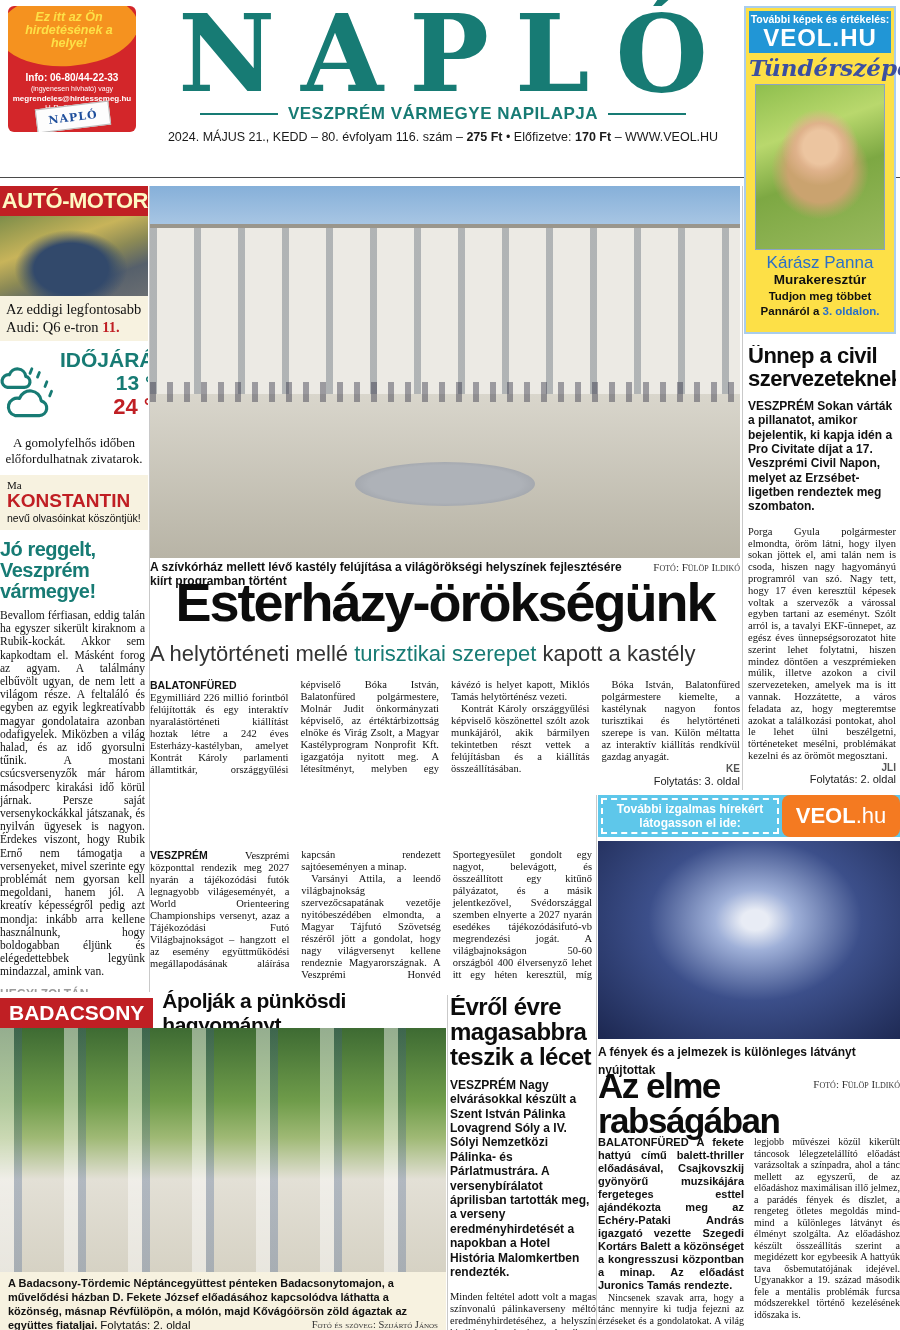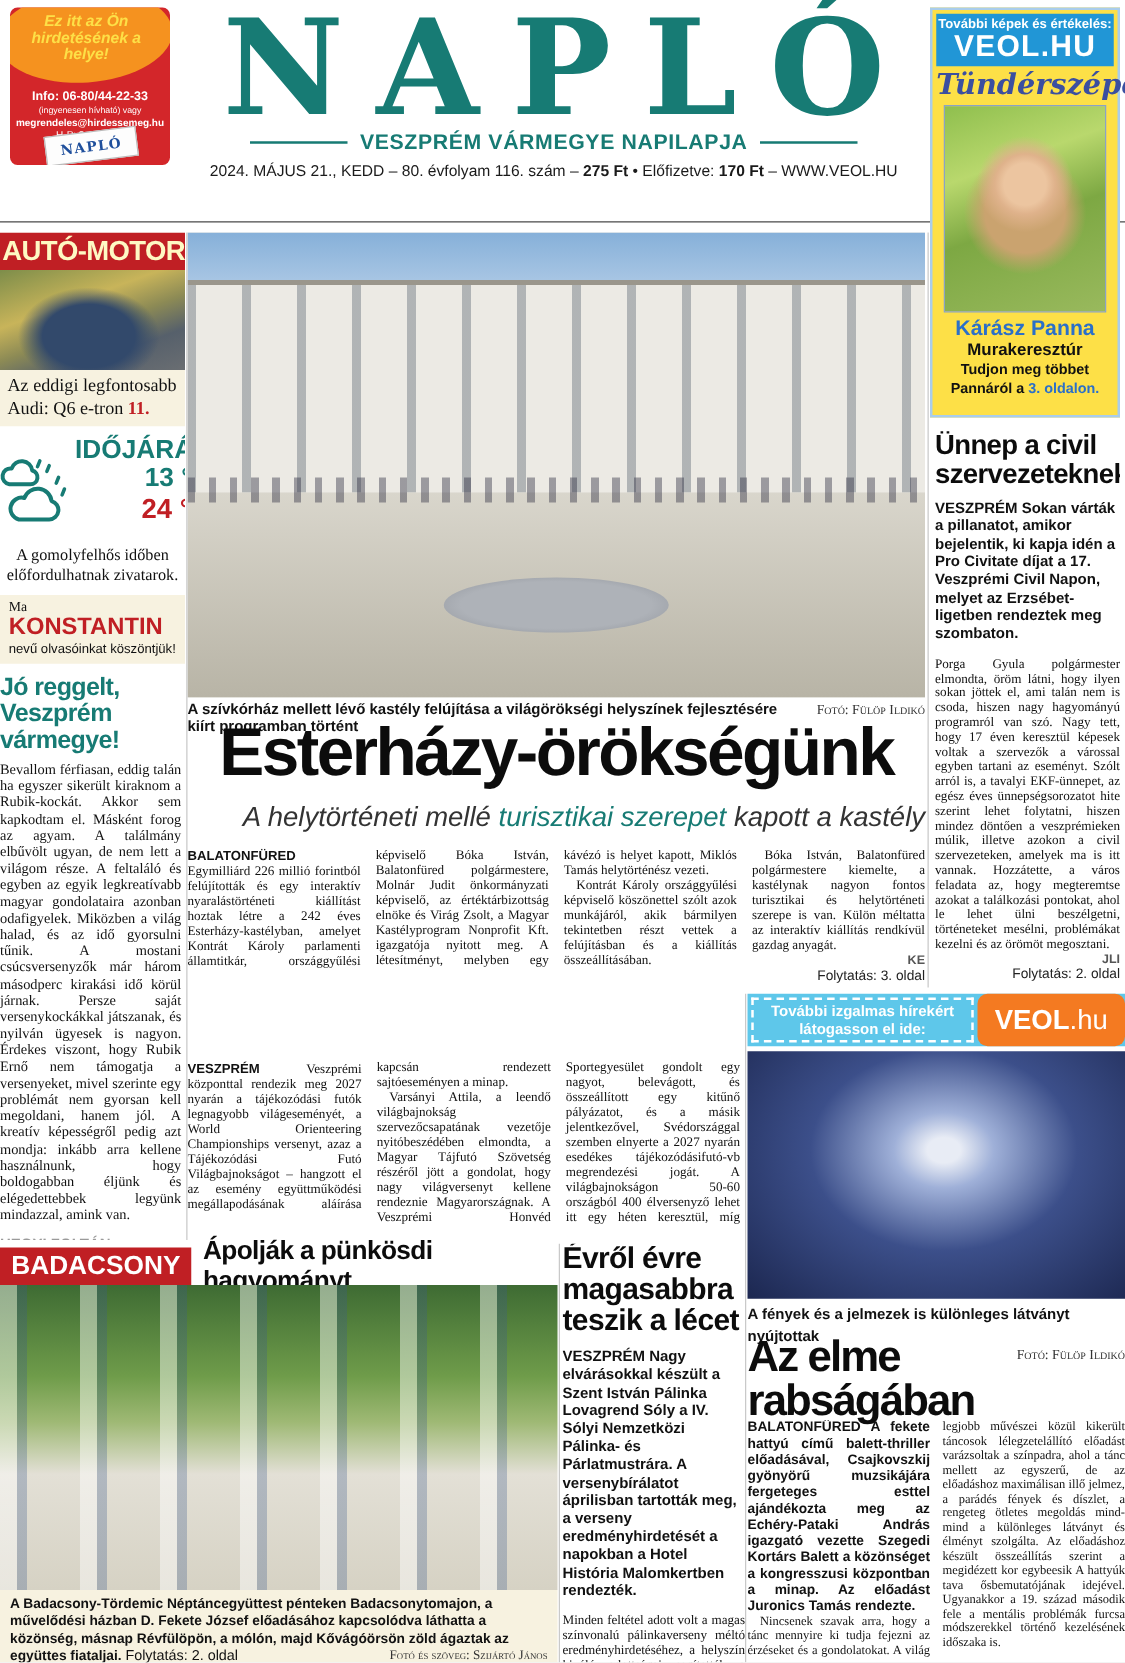--- a/index.html
+++ b/index.html
@@ -43,21 +43,21 @@
   .tn-label{font-family:"Liberation Sans",sans-serif;font-weight:bold;font-size:10.5px;display:block;}
   .tn-site{font-family:"Liberation Sans",sans-serif;font-weight:bold;font-size:24px;
            letter-spacing:1px;display:block;line-height:1.05;}
   .tn-script{font-family:"DejaVu Serif",serif;font-style:italic;font-weight:bold;font-size:23px;
              color:#3b4fa0;text-align:center;line-height:1.3;}
   .tn-photo{width:130px;height:166px;margin:1px auto 0;border:1px solid #8aa3c6;
             background:
               radial-gradient(circle at 50% 38%, #ecc5a0 0 14%, #dfb28b 20%, rgba(0,0,0,0) 32%),
               radial-gradient(circle at 50% 52%, #caa36f 0 30%, rgba(0,0,0,0) 46%),
               linear-gradient(160deg,#8fbf4e 0%, #b9d86d 30%, #7da843 55%, #99b95d 100%);}
-  .tn-name{color:#2a6fc9;font-family:"Liberation Sans",sans-serif;font-weight:bold;
+  .tn-name{color:#2a6fc9;font-family:"Liberation Sans",sans-serif;font-weight:normal;
            font-size:17px;text-align:center;margin-top:4px;line-height:1.05;}
   .tn-town{font-family:"Liberation Sans",sans-serif;font-weight:bold;font-size:13.5px;
            text-align:center;line-height:1.15;}
   .tn-more{font-family:"Liberation Sans",sans-serif;font-weight:bold;font-size:11.5px;
            line-height:1.25;text-align:center;margin-top:2px;}
   .tn-link{color:#2a6fc9;}
 
   
   .leftrail{position:absolute;left:0;top:186px;width:148px;height:806px;overflow:hidden;}
   .lr-auto{background:#f7f2e0;padding-bottom:3px;}
@@ -114,22 +114,22 @@
   .signline{text-align:right;font-family:"Liberation Sans",sans-serif;font-weight:bold;
             font-size:10px;color:#555;}
   .cont{text-align:right;font-family:"Liberation Sans",sans-serif;font-size:11px;color:#222;}
   .bodytext p{margin:0;text-align:justify;}
   .bodytext p + p{text-indent:10px;}
 
   
   .est-head{position:absolute;left:150px;top:575px;width:590px;text-align:center;
             font-family:"Liberation Sans",sans-serif;font-weight:bold;font-size:54px;
             letter-spacing:-2px;line-height:1;color:#0c0c0c;}
-  .est-sub{position:absolute;left:150px;top:641px;width:590px;text-align:right;
-           font-family:"Liberation Sans",sans-serif;font-size:22px;color:#333;font-style:italic;}
+  .est-sub{position:absolute;left:150px;top:641px;width:590px;text-align:left;
+           font-family:"Liberation Sans",sans-serif;font-size:22px;color:#333;}
   .est-sub .accent{color:#177b74;}
   .est-body{position:absolute;left:150px;top:679px;width:590px;height:113px;overflow:hidden;
             column-count:4;column-gap:12px;font-size:10.5px;line-height:12px;}
 
   
   .unnep{position:absolute;left:748px;top:345px;width:148px;height:444px;overflow:hidden;}
   .art-head-sm{font-family:"Liberation Sans",sans-serif;font-weight:bold;font-size:22px;
                line-height:1.04;letter-spacing:-.5px;color:#0c0c0c;}
   .lead{font-family:"Liberation Sans",sans-serif;font-weight:bold;font-size:12px;
         line-height:1.2;margin-top:8px;text-align:left;}

